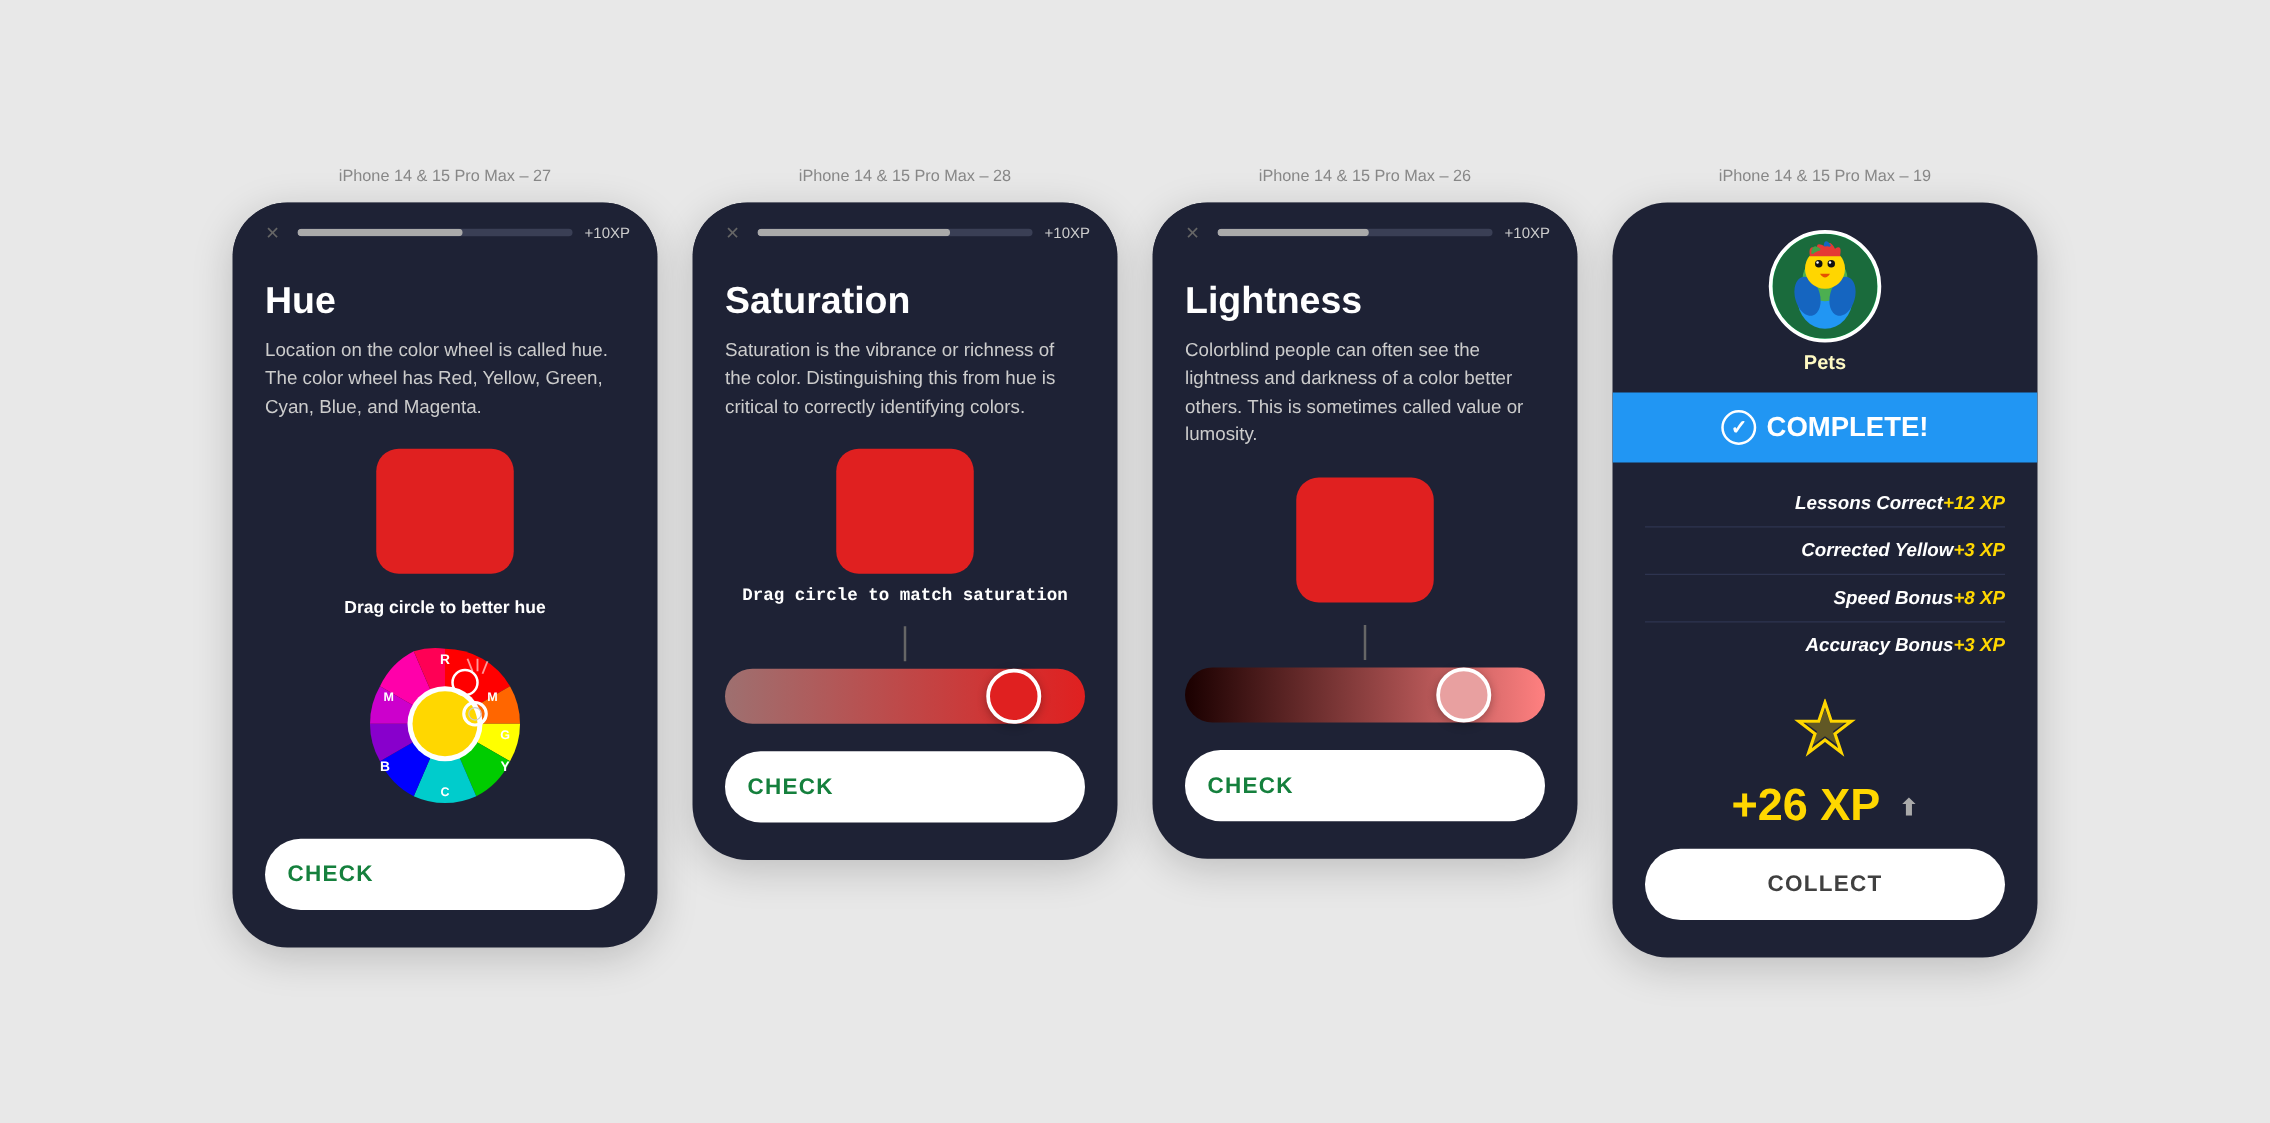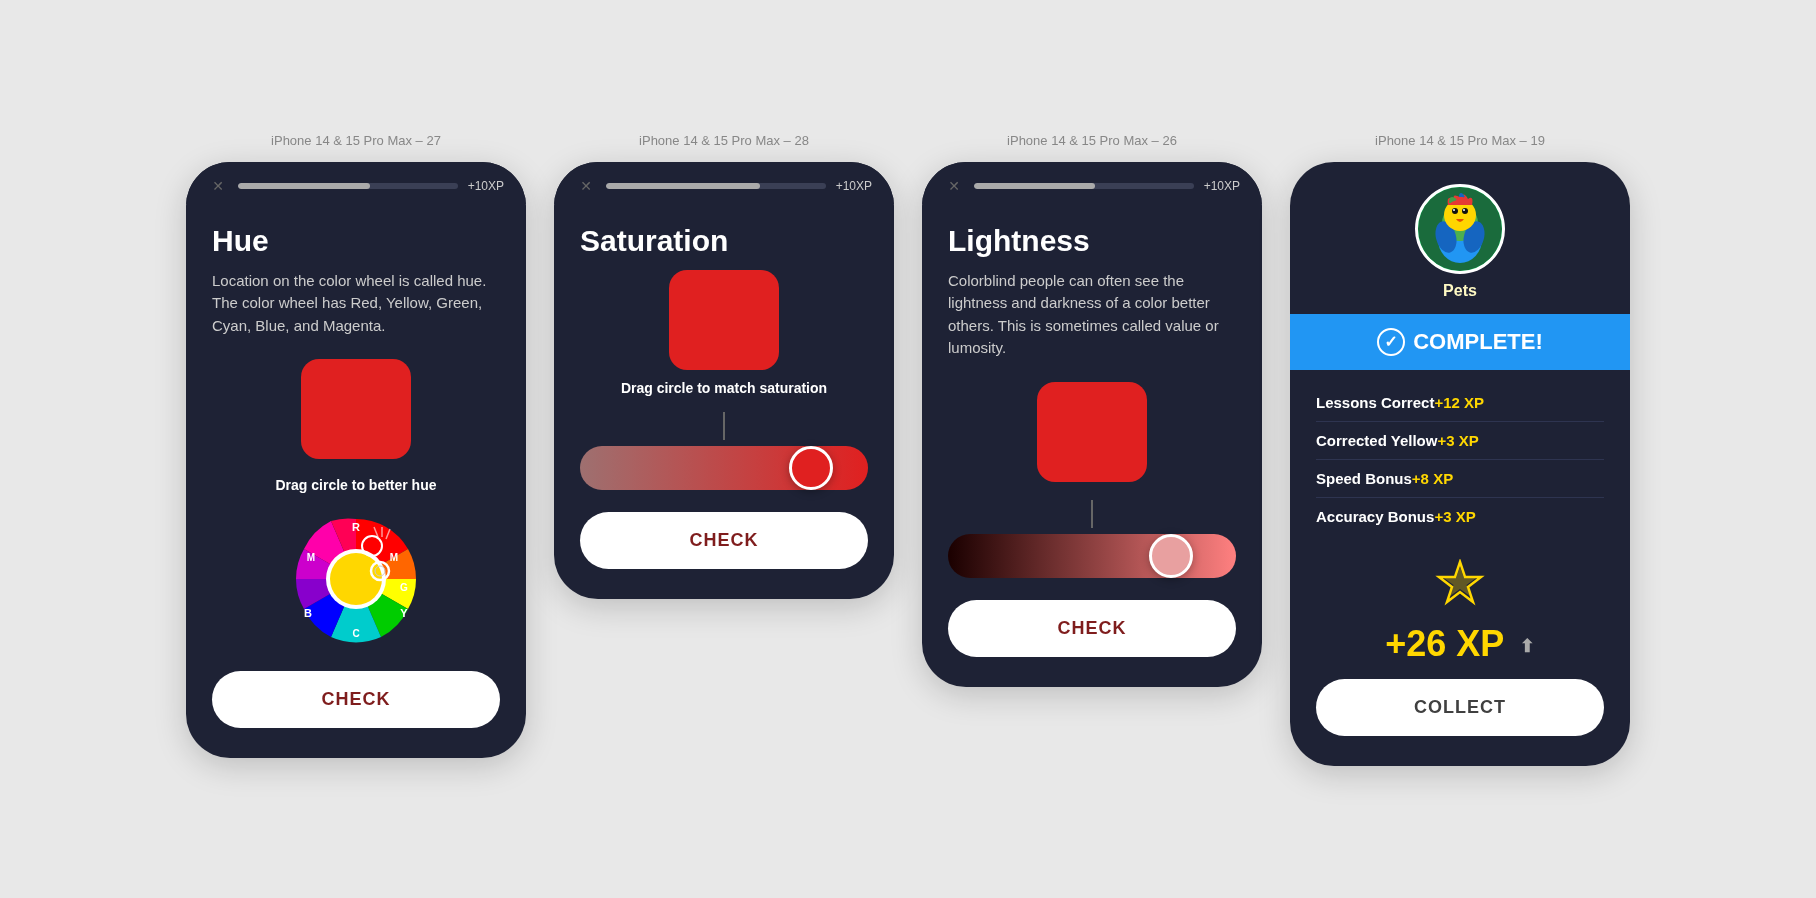--- a/index.html
+++ b/index.html
@@ -150,26 +150,26 @@
       box-shadow: 0 2px 8px rgba(0,0,0,0.3);
       z-index: 2;
     }
     
     .check-btn {
       width: 100%;
       padding: 18px;
       border-radius: 50px;
       border: none;
       background: #fff;
-      color: #7f1d1d;
+      color: #15803d;
       font-size: 18px;
       font-weight: 900;
       letter-spacing: 1px;
       cursor: pointer;
-      text-align: center;
+      text-align: left;
     }
     .avatar-area {
       display: flex;
       flex-direction: column;
       align-items: center;
       padding: 22px 0 14px 0;
     }
     .avatar-circle {
       width: 90px;
       height: 90px;
@@ -207,23 +207,24 @@
       display: flex;
       align-items: center;
       justify-content: center;
       font-size: 16px;
     }
     .rewards-area {
       padding: 18px 26px 10px 26px;
     }
     .reward-row {
       display: flex;
-      justify-content: flex-start;
+      justify-content: flex-end;
       align-items: center;
       padding: 6px 0;
+      font-style: italic;
     }
     .reward-label {
       font-size: 15px;
       font-weight: 700;
       color: #fff;
     }
     .reward-xp {
       font-size: 15px;
       font-weight: 900;
       color: #ffd700;
@@ -335,23 +336,23 @@
       <div class="phone-frame">
         <div class="status-bar">
     <div class="close-btn">✕</div>
     <div class="progress-area">
       <div class="progress-bar-bg">
         <div class="progress-bar-fill" style="width:70%"></div>
       </div>
     </div>
     <div class="xp-badge">+10XP</div>
   </div>
-        <div class="phone-content"><div class="lesson-title">Saturation</div><div class="color-swatch-area">
+        <div class="phone-content"><div class="lesson-title">Saturation</div><div class="lesson-desc">Saturation is the vibrance or richness of the color. Distinguishing this from hue is critical to correctly identifying colors.</div><div class="color-swatch-area">
             <div class="color-swatch" style="background: rgb(224, 32, 32);"></div>
-          </div><div class="drag-instruction" style="margin-top: -8px;">Drag circle to match saturation</div><div class="slider-area">
+          </div><div class="drag-instruction" style="margin-top: -8px; font-family: Liberation Mono, monospace;">Drag circle to match saturation</div><div class="slider-area">
             <div class="slider-connector"></div>
             <div style="position: relative; width: 100%; height: 44px;">
               <div class="slider-track-inner" style="background: linear-gradient(to right, rgb(158, 112, 112), rgb(224, 32, 32));"></div>
               <div class="slider-thumb" style="background: rgb(224, 32, 32); right: 12%;"></div>
             </div>
           </div><button class="check-btn">CHECK</button></div>
       </div>
     </div>
     <div class="screen-wrapper">
       <div class="screen-label">iPhone 14 &amp; 15 Pro Max – 26</div>

